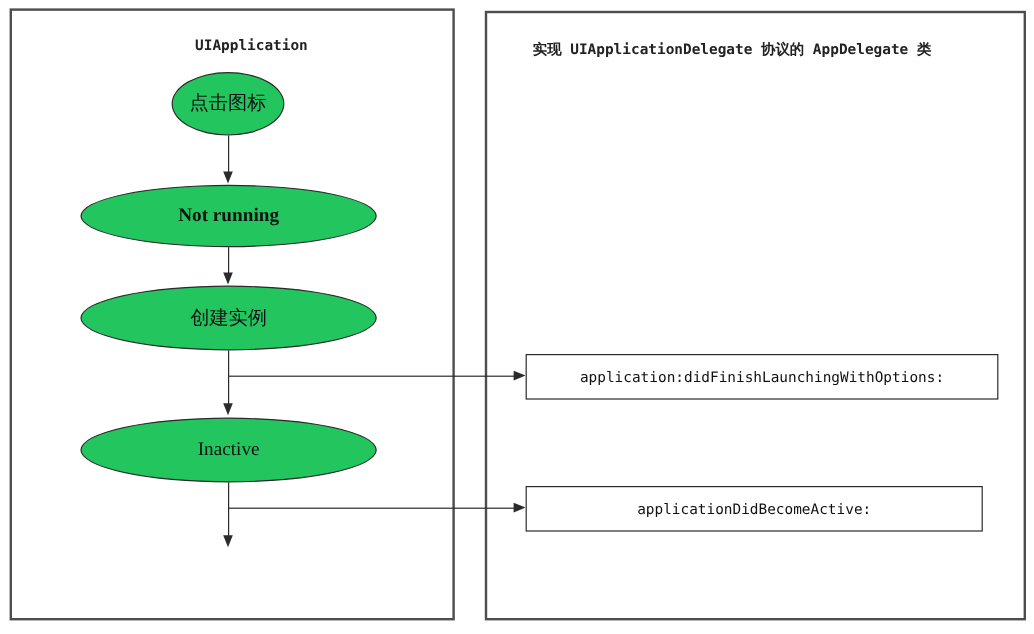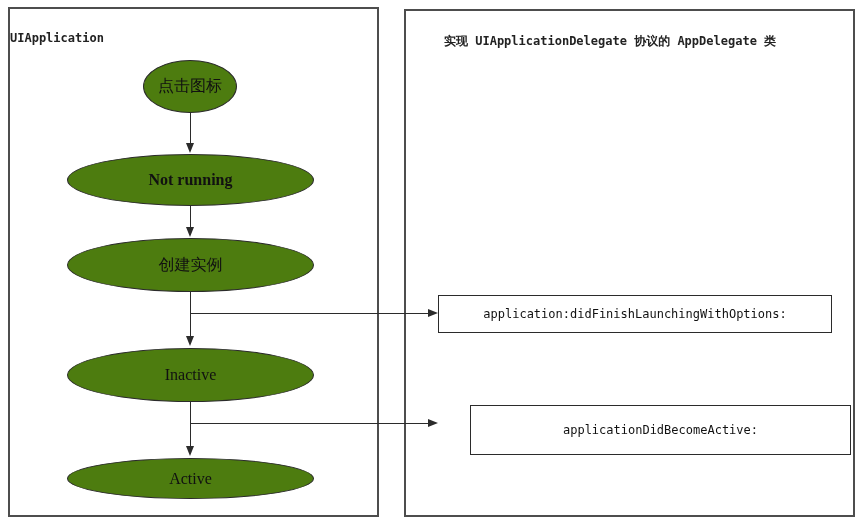--- a/index.html
+++ b/index.html
@@ -24,39 +24,40 @@
   }
   #left-panel  { left: 8px;   top: 7px; width: 371px; height: 510px; }
   #right-panel { left: 404px; top: 9px; width: 451px; height: 508px; }
   .mono {
     font-family: "DejaVu Sans Mono", "Liberation Mono", monospace;
   }
   .panel-title-left {
     position: absolute;
     left: 0; right: 0;
     top: 22px;
-    text-align: left;
+    text-align: center;
     font-size: 12px;
     font-weight: bold;
     color: #222222;
+    padding-left: 32px;
   }
   .panel-title-right {
     position: absolute;
     left: 38px;
     top: 22px;
     font-size: 12px;
     font-weight: bold;
     color: #222222;
     white-space: nowrap;
   }
   .ellipse {
     position: absolute;
     border: 1.2px solid #2b2b2b;
     border-radius: 50%;
-    background: #4d7c0f;
+    background: #22c55e;
     box-sizing: border-box;
     display: flex;
     align-items: center;
     justify-content: center;
   }
   .node-label {
     font-size: 16px;
     color: #111111;
     white-space: nowrap;
   }
@@ -117,23 +118,20 @@
   </div>
 
   <div class="ellipse" style="left:67px; top:348px; width:247px; height:54px;">
     <span class="node-label">Inactive</span>
   </div>
 
   <div class="ellipse" style="left:67px; top:238px; width:247px; height:54px;">
     <span class="node-label">创建实例</span>
   </div>
 
-  <div class="ellipse" style="left:67px; top:458px; width:247px; height:41px;">
-    <span class="node-label">Active</span>
-  </div>
 
   <div class="vline" style="left:190px; top:113px; height:31px;"></div>
   <div class="arrow-down" style="left:186px; top:143px;"></div>
 
   <div class="vline" style="left:190px; top:206px; height:22px;"></div>
   <div class="arrow-down" style="left:186px; top:227px;"></div>
 
   <div class="vline" style="left:190px; top:292px; height:45px;"></div>
   <div class="arrow-down" style="left:186px; top:336px;"></div>
 
@@ -143,17 +141,17 @@
   <div class="hline" style="left:190px; top:313px; width:239px;"></div>
   <div class="arrow-right" style="left:428px; top:309px;"></div>
 
   <div class="hline" style="left:190px; top:423px; width:239px;"></div>
   <div class="arrow-right" style="left:428px; top:419px;"></div>
 
   <div class="callback-box" style="left:438px; top:295px; width:394px; height:38px;">
     <span class="callback-label mono">application:didFinishLaunchingWithOptions:</span>
   </div>
 
-  <div class="callback-box" style="left:438px; top:405px; width:381px; height:50px;margin-left:32px;">
+  <div class="callback-box" style="left:438px; top:405px; width:381px; height:38px;">
     <span class="callback-label mono">applicationDidBecomeActive:</span>
   </div>
 
 </div>
 
 </body></html>

